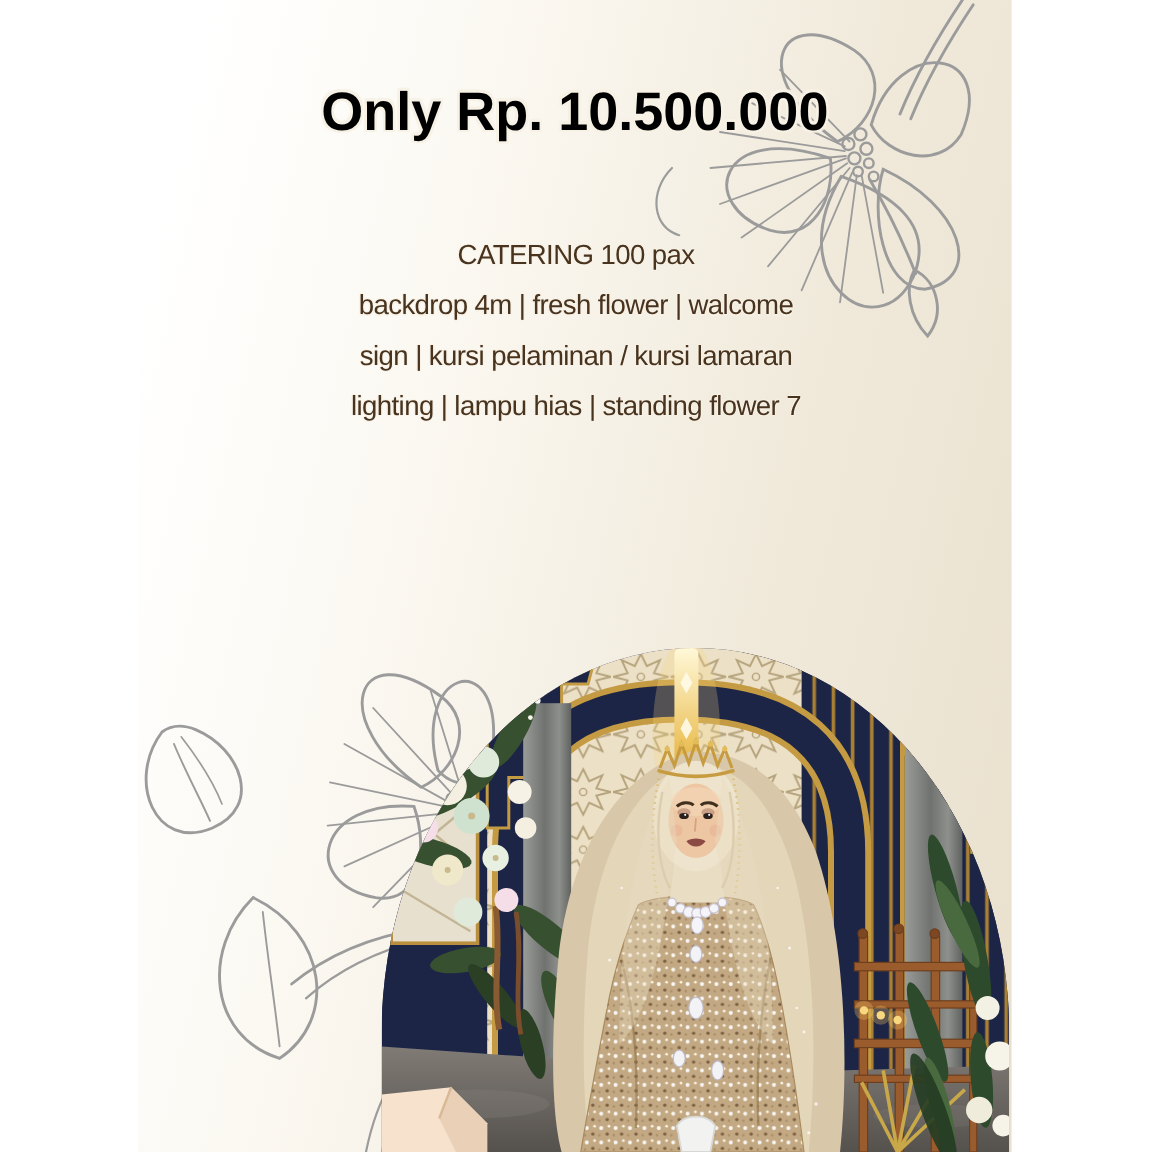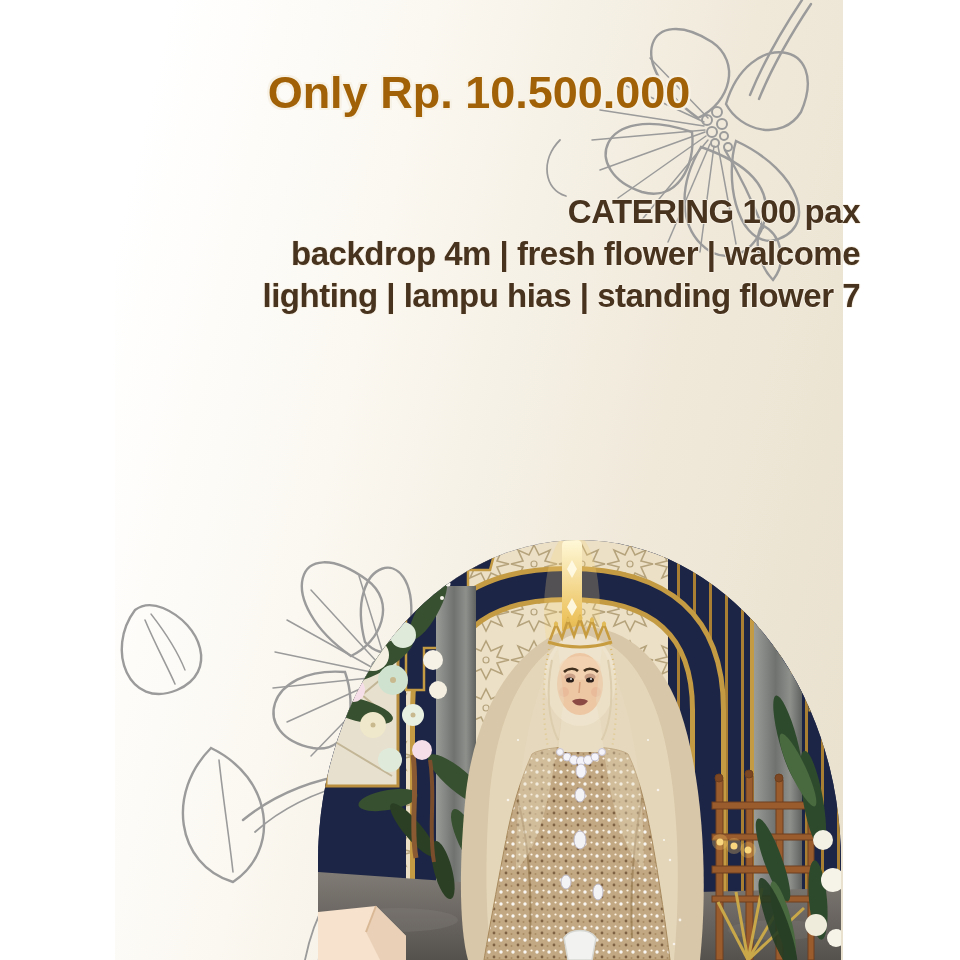--- a/index.html
+++ b/index.html
@@ -4,27 +4,27 @@
 <style>
   html,body{margin:0;padding:0;background:#ffffff;}
   .canvas{position:relative;width:960px;height:960px;background:#ffffff;overflow:hidden;
           font-family:"Liberation Sans",sans-serif;}
   .flyer-bg{position:absolute;left:115px;top:0;width:728px;height:960px;
             background:linear-gradient(103deg,#ffffff 6%,#fbf8f1 34%,#f0e9da 68%,#e9e0cd 100%);}
   .sketch{position:absolute;pointer-events:none;}
   .sketch-tr{left:500px;top:0;}
   .sketch-bl{left:115px;top:520px;}
   .title{position:absolute;left:115px;top:70px;width:728px;margin:0;text-align:center;
-         font-size:45px;font-weight:700;color:#a16207;line-height:1.0;letter-spacing:0;
+         font-size:45px;font-weight:700;color:#000000;line-height:1.0;letter-spacing:0;
          text-shadow:-2px 0 0 rgba(247,241,229,.95),2px 0 0 rgba(247,241,229,.95),
                      0 -2px 0 rgba(247,241,229,.95),0 2px 0 rgba(247,241,229,.95),
                      -2px -2px 0 rgba(247,241,229,.85),2px 2px 0 rgba(247,241,229,.85),
                      2px -2px 0 rgba(247,241,229,.85),-2px 2px 0 rgba(247,241,229,.85);}
-  .package{position:absolute;left:100px;top:191px;width:760px;text-align:right;
-           font-size:33px;font-weight:700;color:#47331e;line-height:42px;letter-spacing:-0.5px;
+  .package{position:absolute;left:100px;top:191px;width:760px;text-align:center;
+           font-size:23px;font-weight:400;color:#47331e;line-height:42px;letter-spacing:-0.5px;
            text-shadow:-1px 0 0 rgba(247,241,229,.9),1px 0 0 rgba(247,241,229,.9),
                        0 -1px 0 rgba(247,241,229,.9),0 1px 0 rgba(247,241,229,.9);}
   .package div{white-space:nowrap;}
   .photo-arch{position:absolute;left:318px;top:540px;width:523px;height:420px;
               border-radius:262px 262px 0 0 / 322px 322px 0 0;overflow:hidden;}
   .photo-arch svg{display:block;}
 </style>
 </head>
 <body>
 
@@ -104,20 +104,21 @@
     <path d="M252,242 C 300,302 332,362 352,432"></path>
     <path d="M244,238 C 292,300 324,360 342,430" stroke-width="1.8"></path>
     <path d="M212,380 C 200,400 194,420 190,440" stroke-width="1.8"></path>
   </svg>
 
   <h1 class="title">Only Rp. 10.500.000</h1>
 
   <div class="package">
     <div>CATERING 100 pax</div>
     <div>backdrop 4m | fresh flower | walcome</div>
+    <div>sign | kursi pelaminan / kursi lamaran</div>
     <div>lighting | lampu hias | standing flower 7</div>
   </div>
 
   <div class="photo-arch" aria-label="bride-in-hijab-wedding-decor-photo">
     <svg width="523" height="420" viewBox="0 0 523 420">
       <defs>
         <linearGradient id="marble" x1="0" y1="0" x2="1" y2="0">
           <stop offset="0" stop-color="#9a9c98"></stop>
             <stop offset="0.45" stop-color="#6f726f"></stop>
           <stop offset="0.75" stop-color="#8e908c"></stop>

